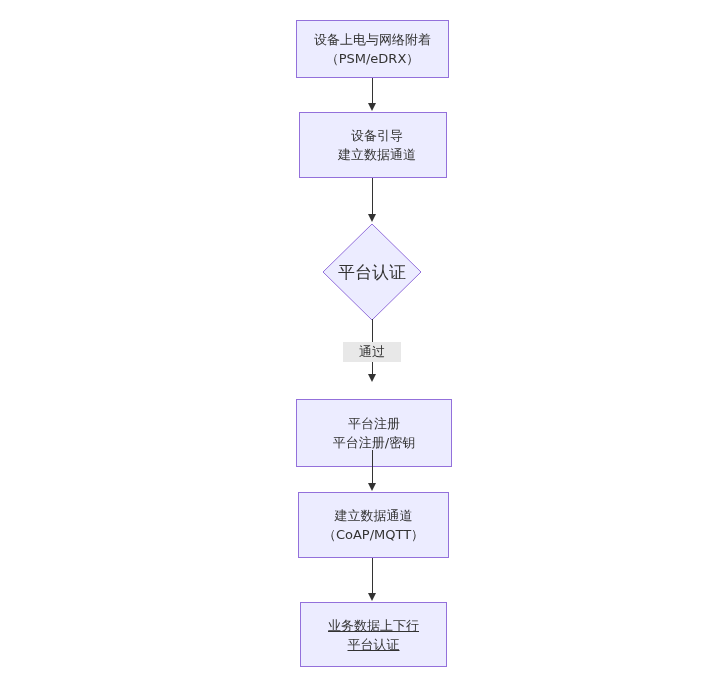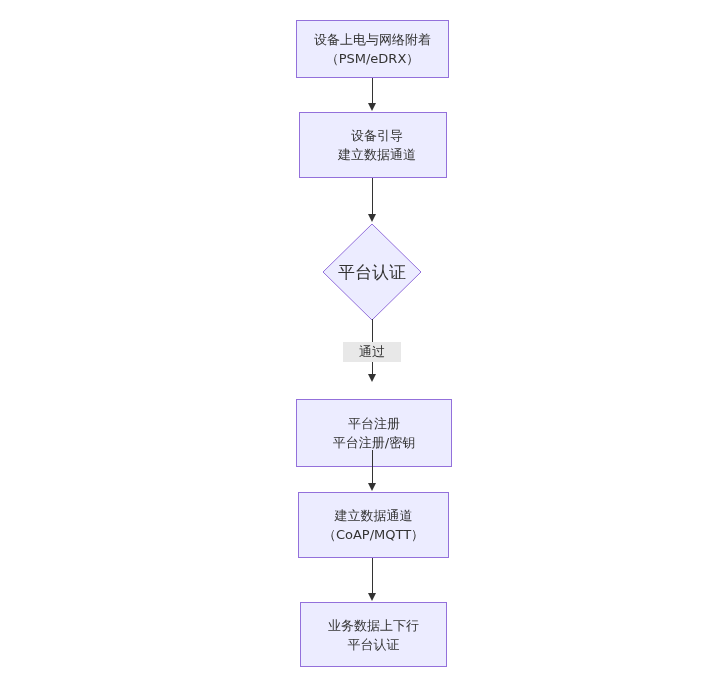--- a/index.html
+++ b/index.html
@@ -26,21 +26,21 @@
     justify-content: center;
     align-items: center;
     text-align: center;
     font-size: 13px;
     line-height: 19px;
   }
   #node-power    { left: 296px; top: 20px;  width: 153px; height: 58px; }
   #node-boot     { left: 299px; top: 112px; width: 148px; height: 66px; padding-left: 8px; }
   #node-register { left: 296px; top: 399px; width: 156px; height: 68px; }
   #node-channel  { left: 298px; top: 492px; width: 151px; height: 66px; }
-  #node-service  { left: 300px; top: 602px; width: 147px; height: 65px; }
+  #node-service  { left: 300px; top: 602px; width: 147px; height: 65px; text-decoration: underline; }
 
   .vline {
     position: absolute;
     left: 372px;
     width: 1px;
     background: #333333;
   }
   #line-1 { top: 78px;  height: 26px; }
   #line-2 { top: 178px; height: 37px; }
   #line-3 { top: 319px; height: 56px; }

